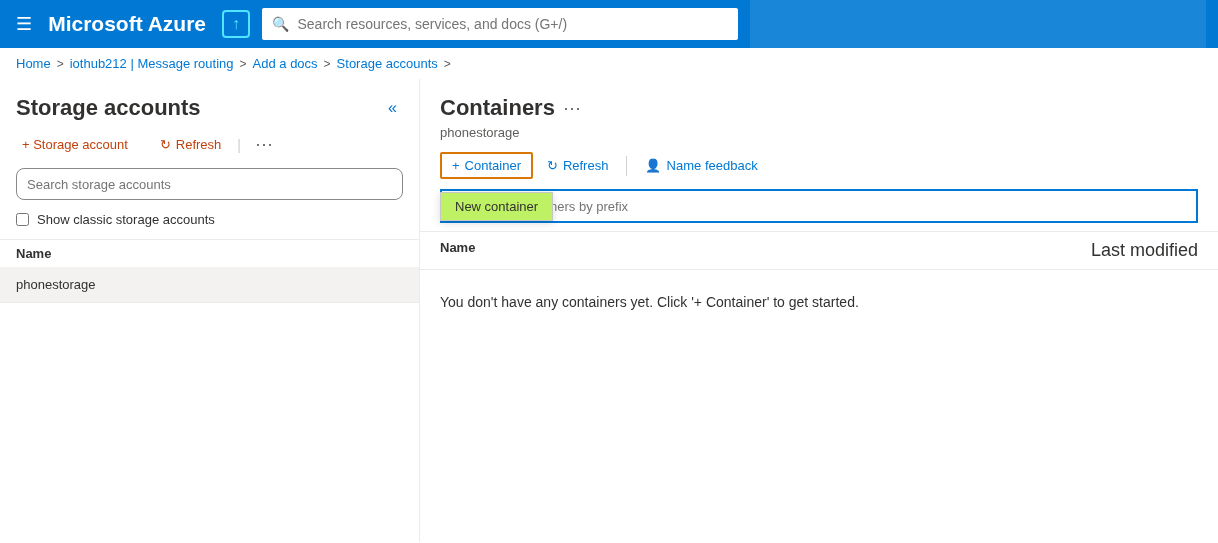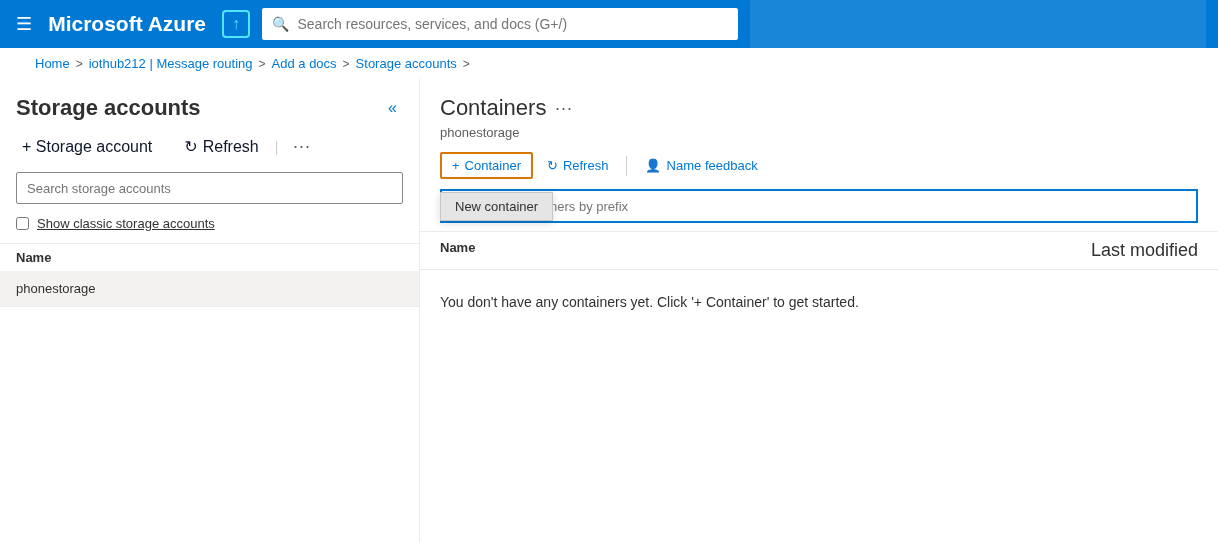--- a/index.html
+++ b/index.html
@@ -62,21 +62,20 @@
 
     
     .breadcrumb {
       padding: 8px 16px;
       display: flex;
       align-items: center;
       gap: 6px;
       font-size: 13px;
       color: #0078d4;
       border-bottom: none;
-      margin-left: 19px;
     }
     .breadcrumb a { color: #0078d4; text-decoration: none; }
     .breadcrumb-sep { color: #605e5c; font-size: 12px; }
 
     
     .main-layout {
       display: flex;
       height: calc(100vh - 80px);
     }
 
@@ -109,49 +108,48 @@
     .left-toolbar {
       display: flex;
       align-items: center;
       padding: 4px 16px 12px 16px;
       gap: 8px;
     }
     .toolbar-btn {
       display: flex;
       align-items: center;
       gap: 5px;
-      color: #0f172a;
-      cursor: pointer;
-      font-size: 16px;
+      color: #c2410c;
+      cursor: pointer;
+      font-size: 13px;
       padding: 4px 6px;
       border-radius: 2px;
     }
     .toolbar-separator { color: #d2d0ce; margin: 0 2px; }
     .toolbar-more { color: #605e5c; cursor: pointer; font-size: 18px; padding: 0 4px; }
 
     .search-input-wrap {
       margin: 0 16px 8px 16px;
     }
     .search-input-wrap input {
       width: 100%;
       height: 32px;
       border: 1px solid #8a8886;
-      border-radius: 2px;
+      border-radius: 8px;
       padding: 0 10px;
       font-size: 13px;
       outline: none;
     }
 
     .checkbox-row {
       display: flex;
       align-items: center;
       gap: 8px;
       padding: 4px 16px 12px 16px;
       font-size: 13px;
-      text-decoration: underline;
     }
     .checkbox-row input[type=checkbox] { cursor: pointer; }
 
     .list-header {
       padding: 6px 16px;
       font-weight: 600;
       font-size: 13px;
       color: #323130;
       border-top: 1px solid #edebe9;
     }
@@ -174,21 +172,21 @@
       overflow: hidden;
     }
     .right-panel-header {
       padding: 16px 20px 4px 20px;
       display: flex;
       align-items: center;
       gap: 8px;
     }
     .right-panel-title {
       font-size: 22px;
-      font-weight: 400;
+      font-weight: 700;
       color: #323130;
     }
     .right-panel-more { color: #605e5c; cursor: pointer; font-size: 18px; }
     .right-panel-subtitle {
       padding: 0 20px 8px 20px;
       font-size: 13px;
       color: #605e5c;
     }
 
     .right-toolbar {
@@ -208,21 +206,21 @@
       padding: 4px 10px;
       border-radius: 2px;
       border: 2px solid #d97706;
       background: #fff;
       font-weight: 500;
     }
     .tooltip-box {
       position: absolute;
       left: 20px;
       top: 44px;
-      background: #e5e5e5;
+      background: #bef264;
       border: 1px solid #c8c6c4;
       box-shadow: 0 2px 8px rgba(0,0,0,0.15);
       padding: 6px 14px;
       font-size: 13px;
       color: #323130;
       white-space: nowrap;
       z-index: 10;
     }
     .refresh-btn {
       display: flex;

